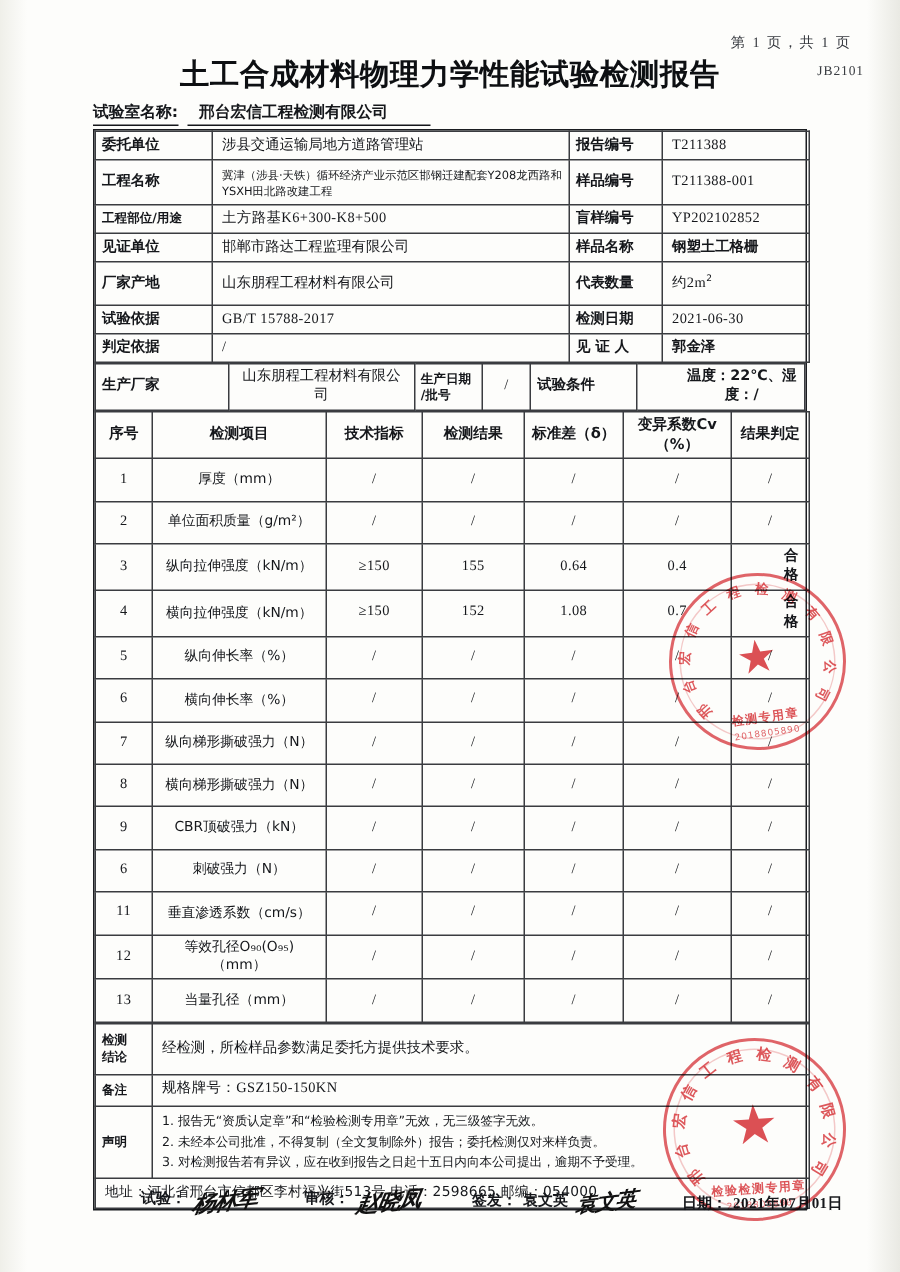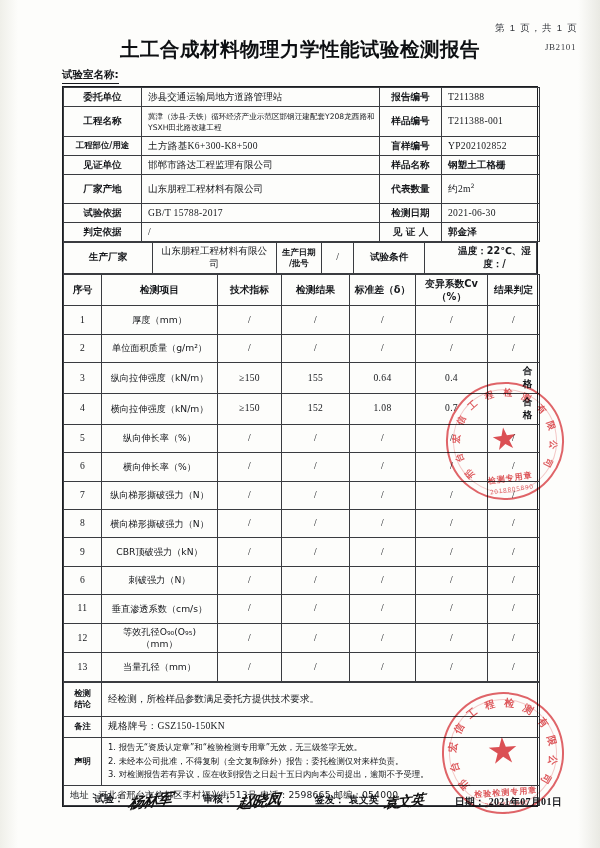--- a/index.html
+++ b/index.html
@@ -19,23 +19,23 @@
       linear-gradient(to right, #efefe9 0px, #fdfdfb 18px, #fdfdfb 578px, #e9e9e3 600px),
       linear-gradient(to bottom, #f2f2ec 0px, #fdfdfb 14px, #fdfdfb 828px, #ebebe5 848px);
   }
   .sheet {
     position:absolute; left:0; top:0; width:600px; height:848px;
     padding:0;
   }
 
   
   .pageno {
-    position:absolute; right:22px; top:22px;
+    position:absolute; right:32px; top:22px;
     font-size:9.5px; letter-spacing:1.3px; color:#33363c;
-    font-family:Liberation Sans, sans-serif;
+    font-family:Liberation Serif, serif;
   }
   .docno {
     position:absolute; right:24px; top:42px;
     font-size:9px; letter-spacing:.6px; color:#3a3d42;
     font-family:"Liberation Serif",serif;
   }
   .title {
     position:absolute; left:0; right:0; top:36px;
     text-align:center;
     font-size:19.5px; font-weight:bold; letter-spacing:.5px;
@@ -58,21 +58,21 @@
   }
   table { border-collapse:collapse; width:100%; table-layout:fixed; }
   td {
     border:0.8px solid #3a3c40;
     font-size:9.6px;
     padding:2px 4px;
     vertical-align:middle;
     line-height:1.35;
     color:#15171b;
   }
-  td.k { text-align:center; font-weight:bold; background:transparent; }
+  td.k { font-weight:bold; background:transparent; }
   td.v { text-align:left; padding-left:6px; }
   td.c { text-align:center; }
   .mono { font-family:"Liberation Serif",serif; letter-spacing:.3px; }
   .small { font-size:8.4px; }
   sup { font-size:6px; vertical-align:super; }
 
   .bold { font-weight:bold;padding-left:32px; }
 
   .h-row td { font-weight:bold; text-align:center; font-size:9.8px; height:22px;}
   .d-row td { height:28.4px; }
@@ -163,20 +163,21 @@
 <div class="paper"></div>
 
 <div class="sheet">
 
   <div class="pageno">第 1 页，共 1 页</div>
   <div class="docno">JB2101</div>
   <div class="title">土工合成材料物理力学性能试验检测报告</div>
 
   <div class="labline">
     <span class="lbl">试验室名称:</span>
+    <span class="val">邢台宏信工程检测有限公司</span>
   </div>
 
   <div class="frame">
 
     <table>
       <colgroup>
         <col style="width:78px">
           <col style="width:176px">
           <col style="width:62px">
         <col style="width:62px">

